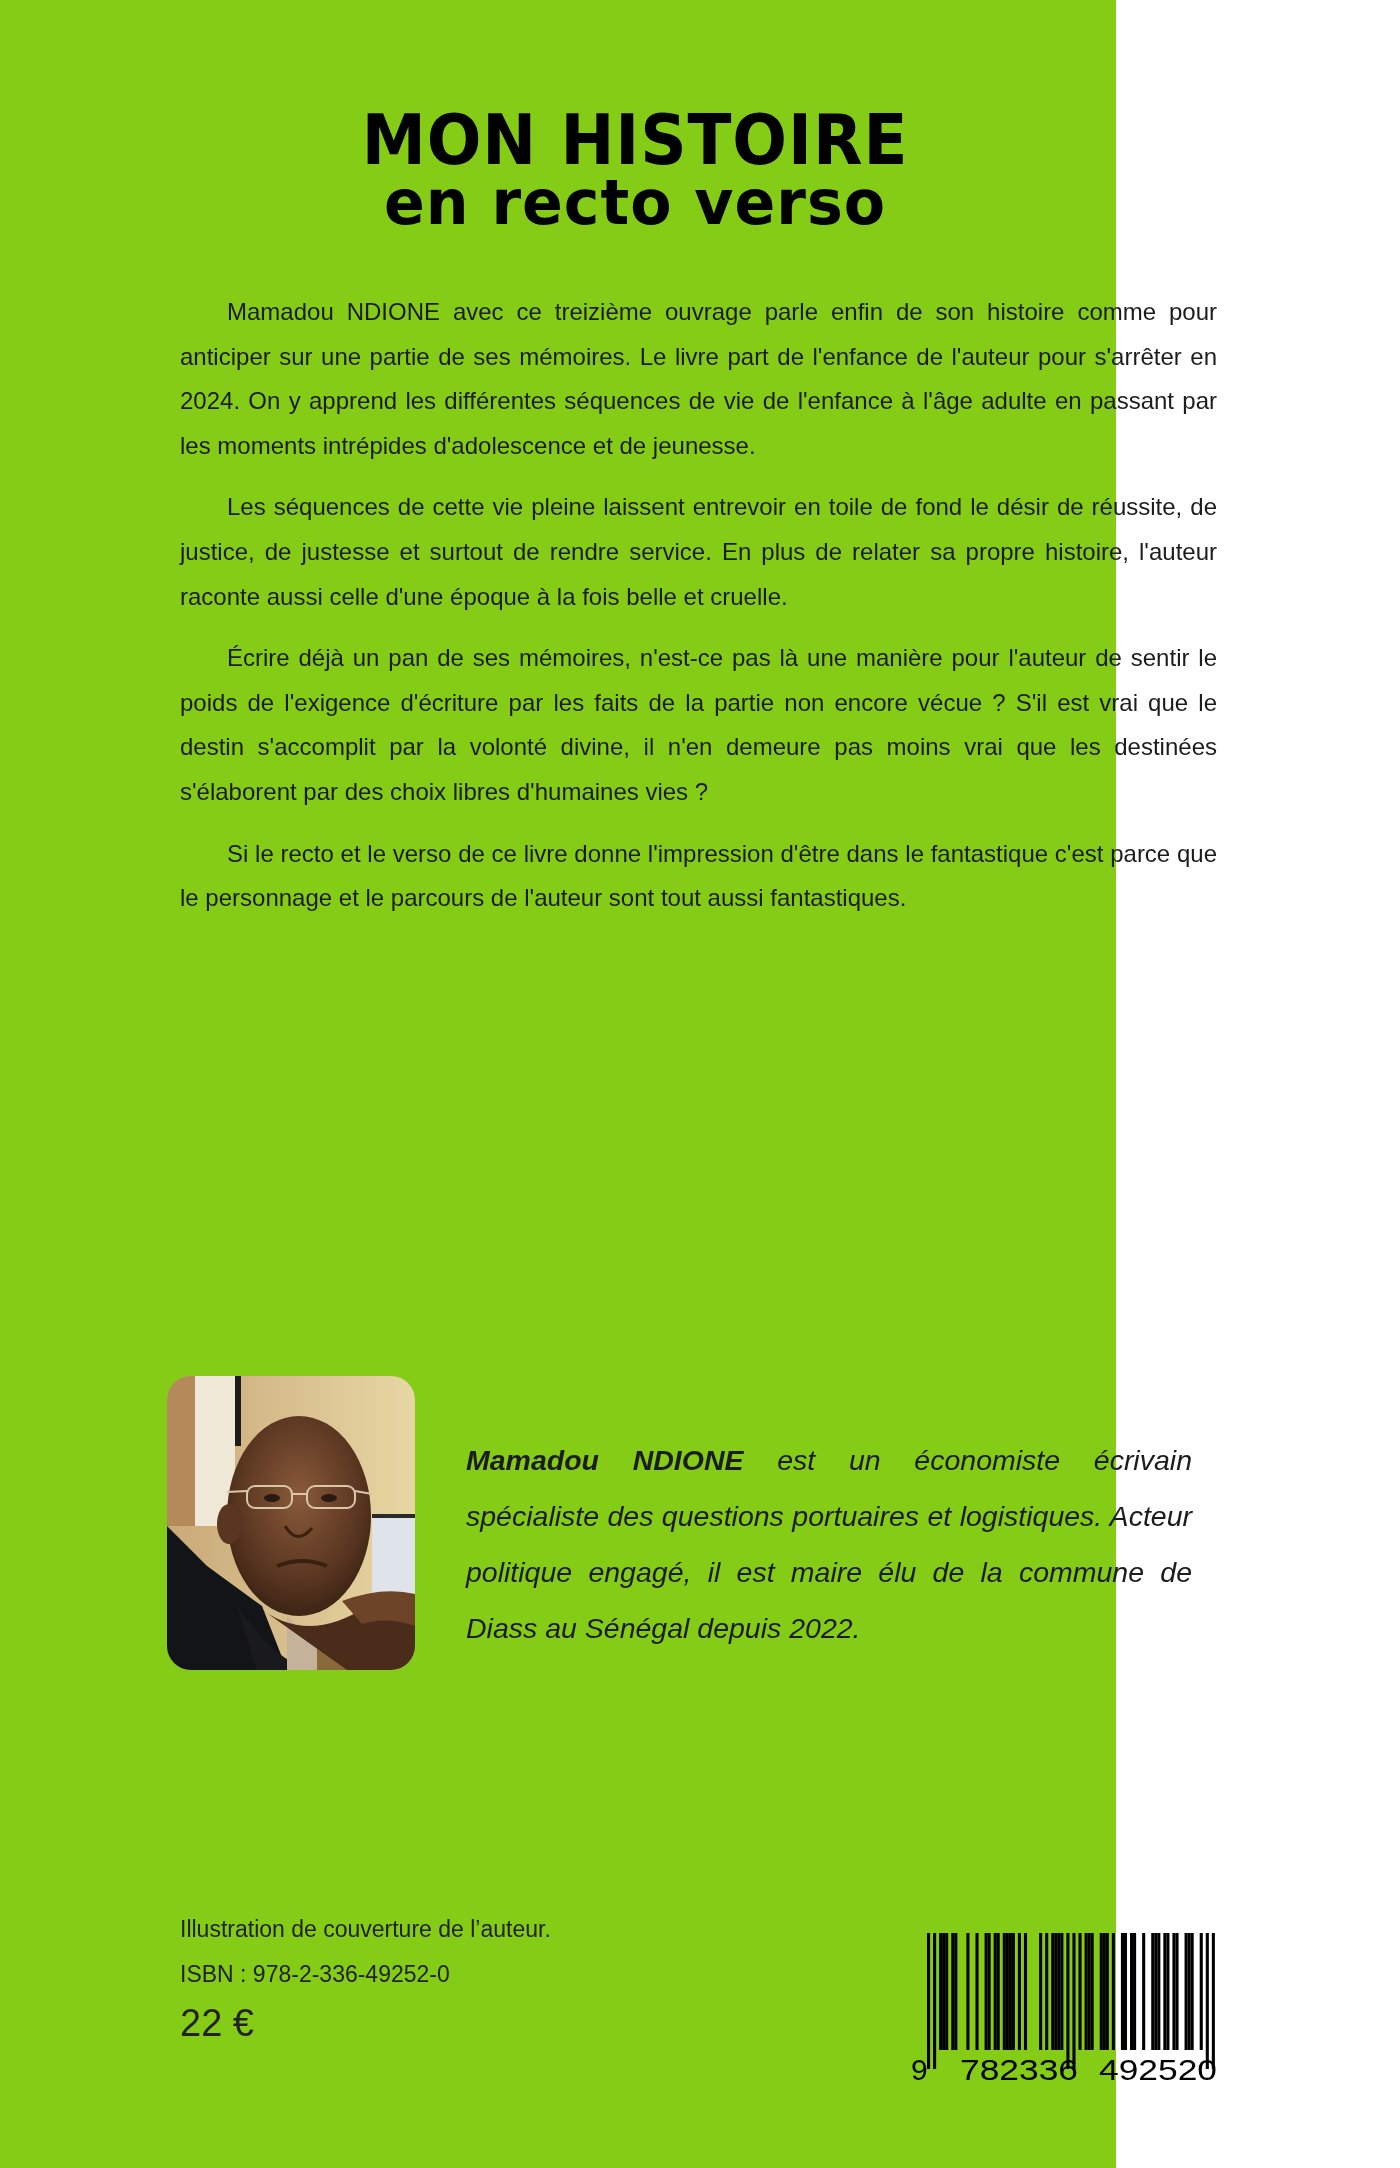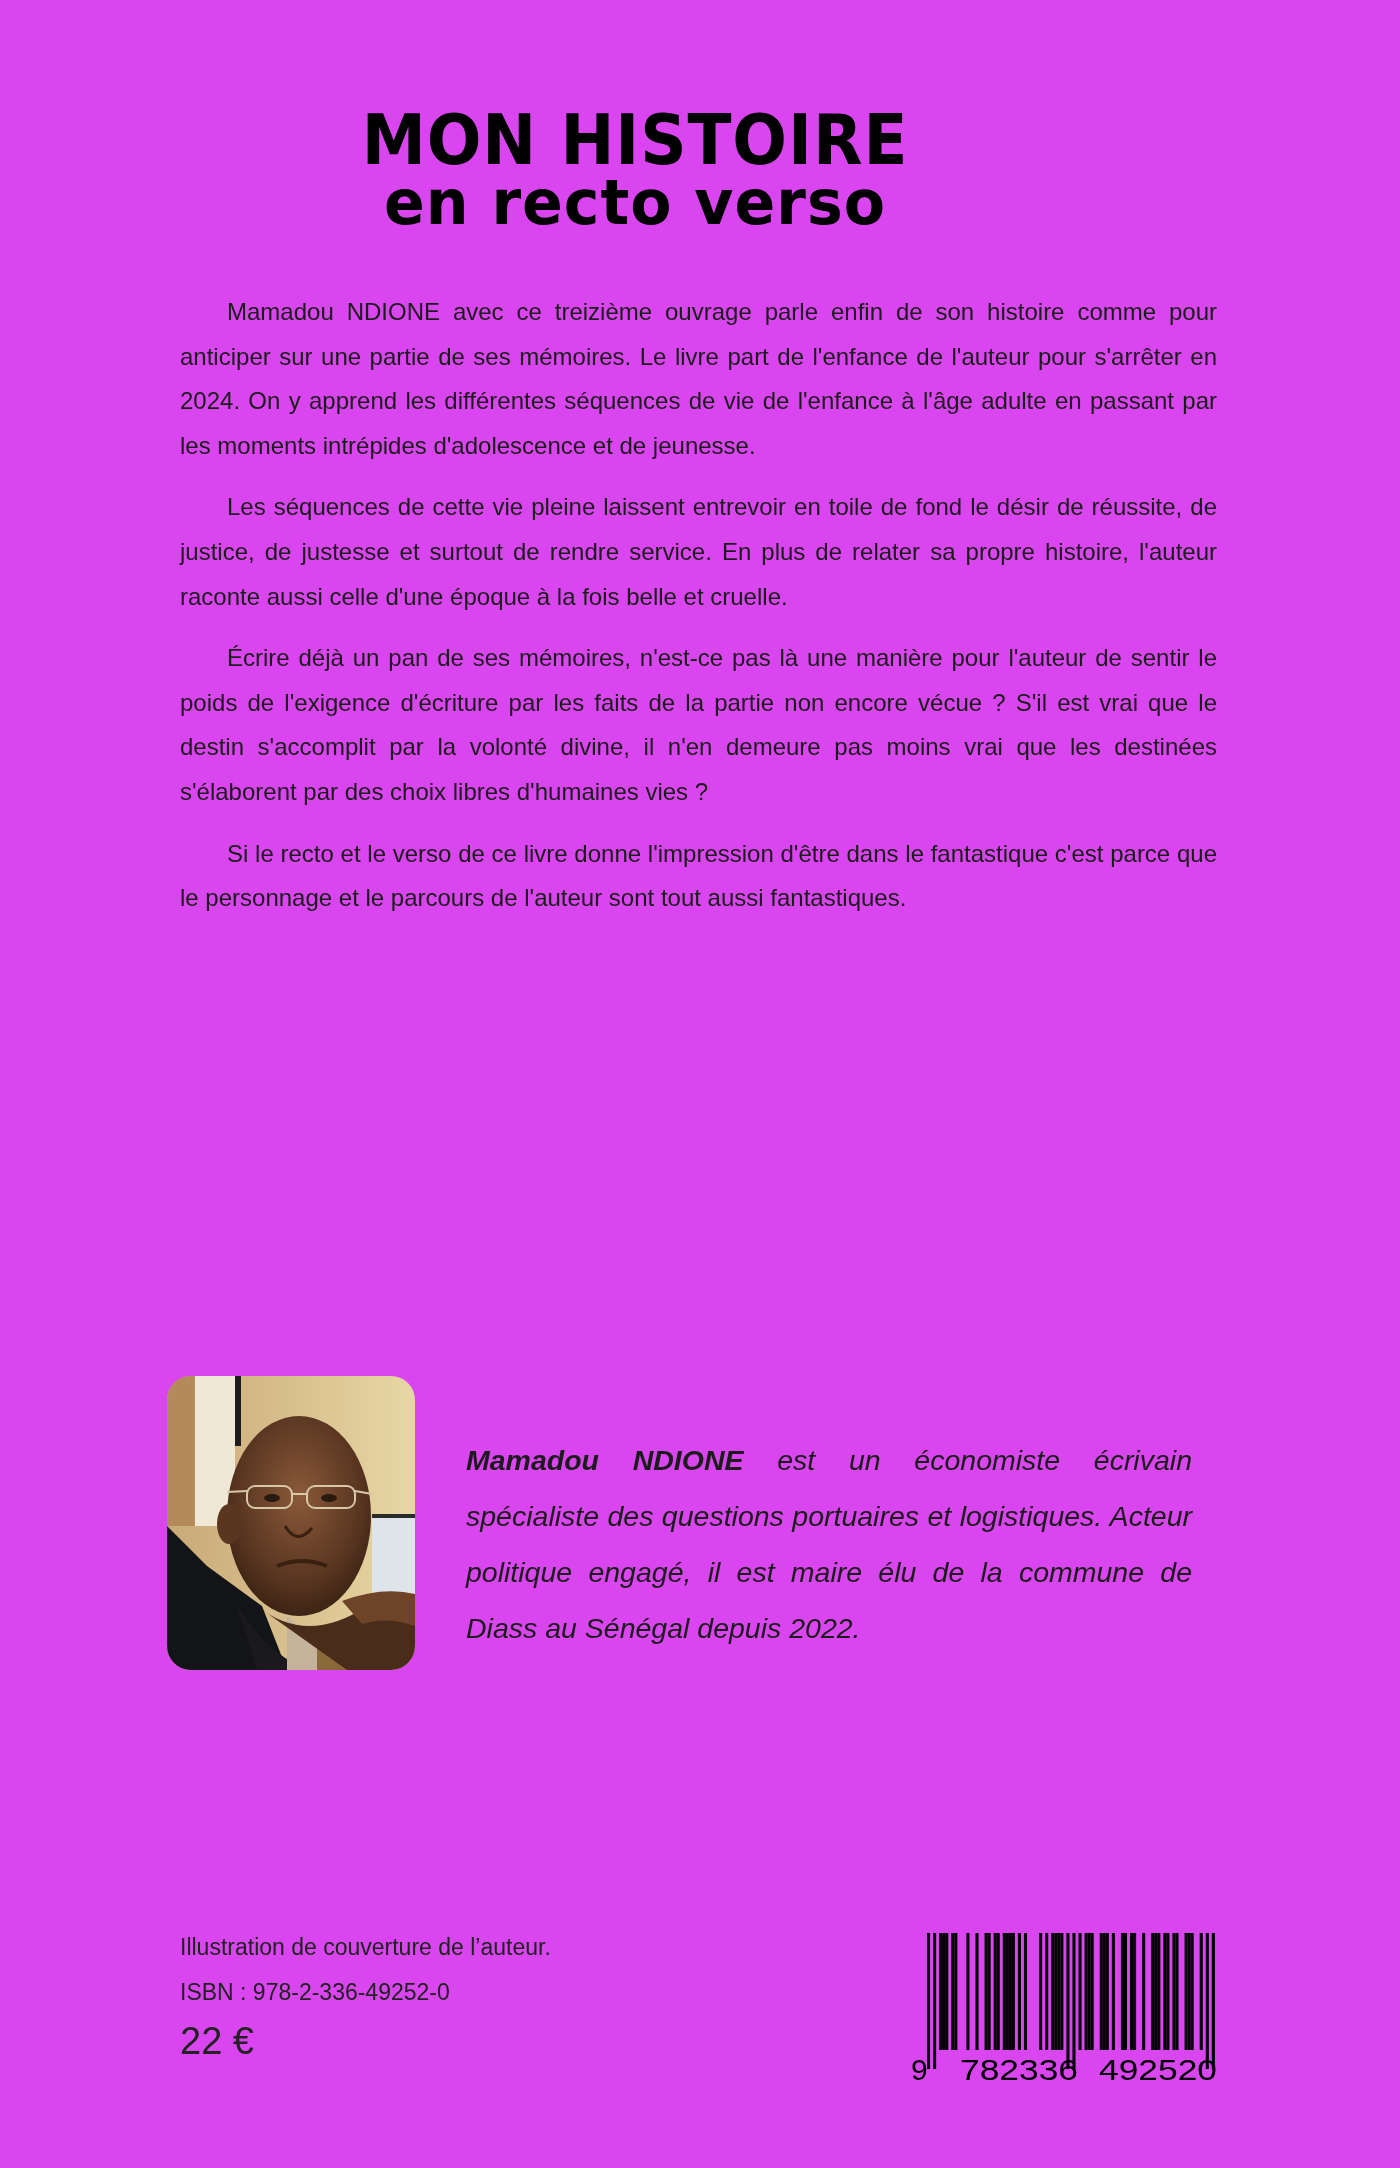--- a/index.html
+++ b/index.html
@@ -1,17 +1,17 @@
 <!DOCTYPE html>
 <html><head>
 <meta charset="utf-8">
 <style>
   html, body { margin: 0; padding: 0; background: #ffffff; }
   body { width: 1400px; height: 2168px; position: relative; overflow: hidden; color: #1a1a1a; }
-  .page { position: absolute; left: 0; top: 0; width: 1400px; height: 2168px; background: #d946ef; }
+  .page { position: absolute; left: 0; top: 0; width: 1116px; height: 2168px; background: #84cc16; }
 
   .title1, .title2 {
     position: absolute; left: 0; width: 1270px; text-align: center;
     font-family: "DejaVu Sans", sans-serif; font-weight: bold; color: #000;
     letter-spacing: 1px; white-space: nowrap;
   }
   .title1 { top: 100px; font-size: 70px; line-height: 80px; transform: scaleX(0.92); transform-origin: 635px 0; }
   .title2 { top: 168px; font-size: 62px; line-height: 70px; transform: scaleX(0.97); transform-origin: 635px 0; }
 
   .blurb {
@@ -28,21 +28,21 @@
   .author-photo svg { display: block; }
 
   .bio {
     position: absolute; left: 466px; top: 1432px; width: 726px;
     font-family: "Liberation Sans", sans-serif; font-style: italic; font-size: 28.5px; line-height: 56px;
     color: #1c1c1c; text-align: justify;
   }
   .bio b { font-weight: bold; }
 
   .credit, .isbn, .price {
-    position: absolute; left: 180px; font-family: "Liberation Sans", sans-serif; color: #222; white-space: nowrap; margin-top: 18px;
+    position: absolute; left: 180px; font-family: "Liberation Sans", sans-serif; color: #222; white-space: nowrap;
   }
   .credit { top: 1916px; font-size: 23px; }
   .isbn   { top: 1961px; font-size: 23px; }
   .price  { top: 2002px; font-size: 38px; }
 
   .barcode { position: absolute; left: 905px; top: 1930px; width: 320px; height: 160px; }
 </style>
 </head>
 <body>
 

